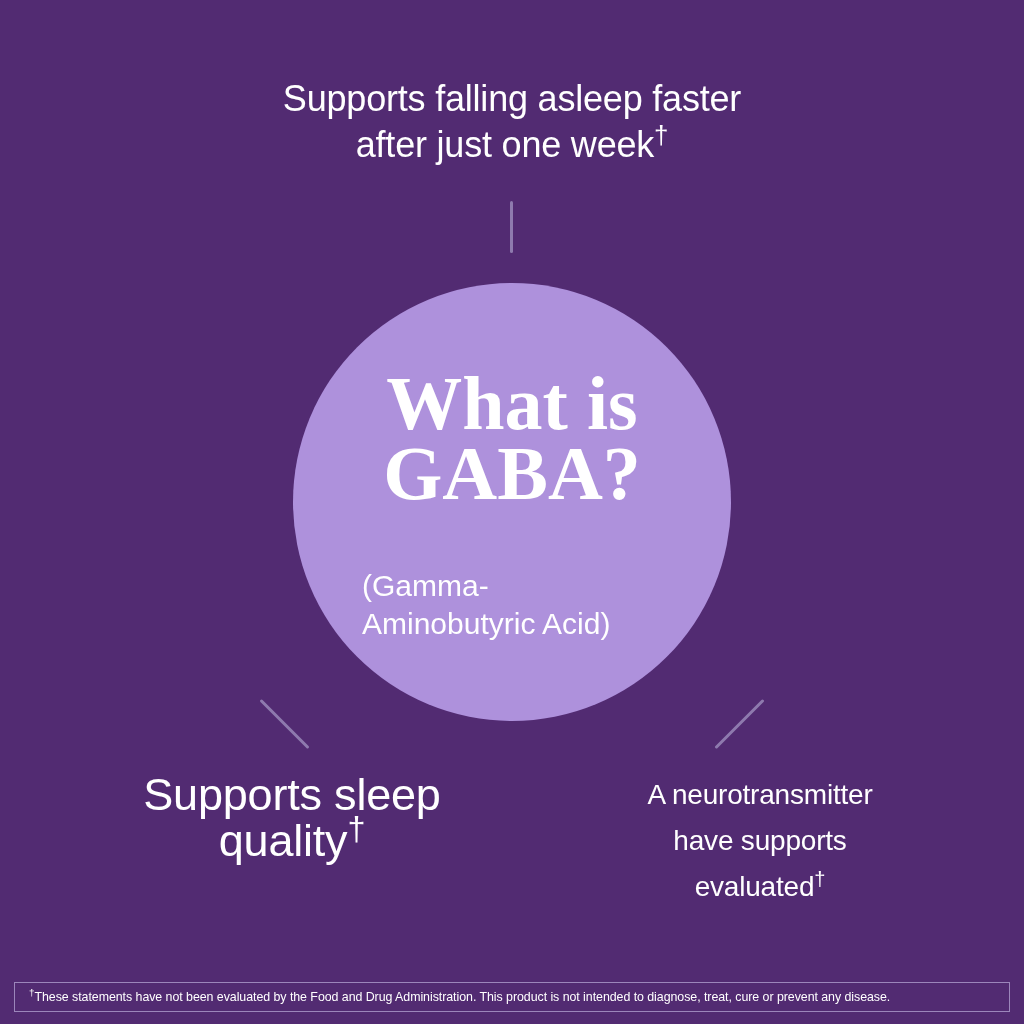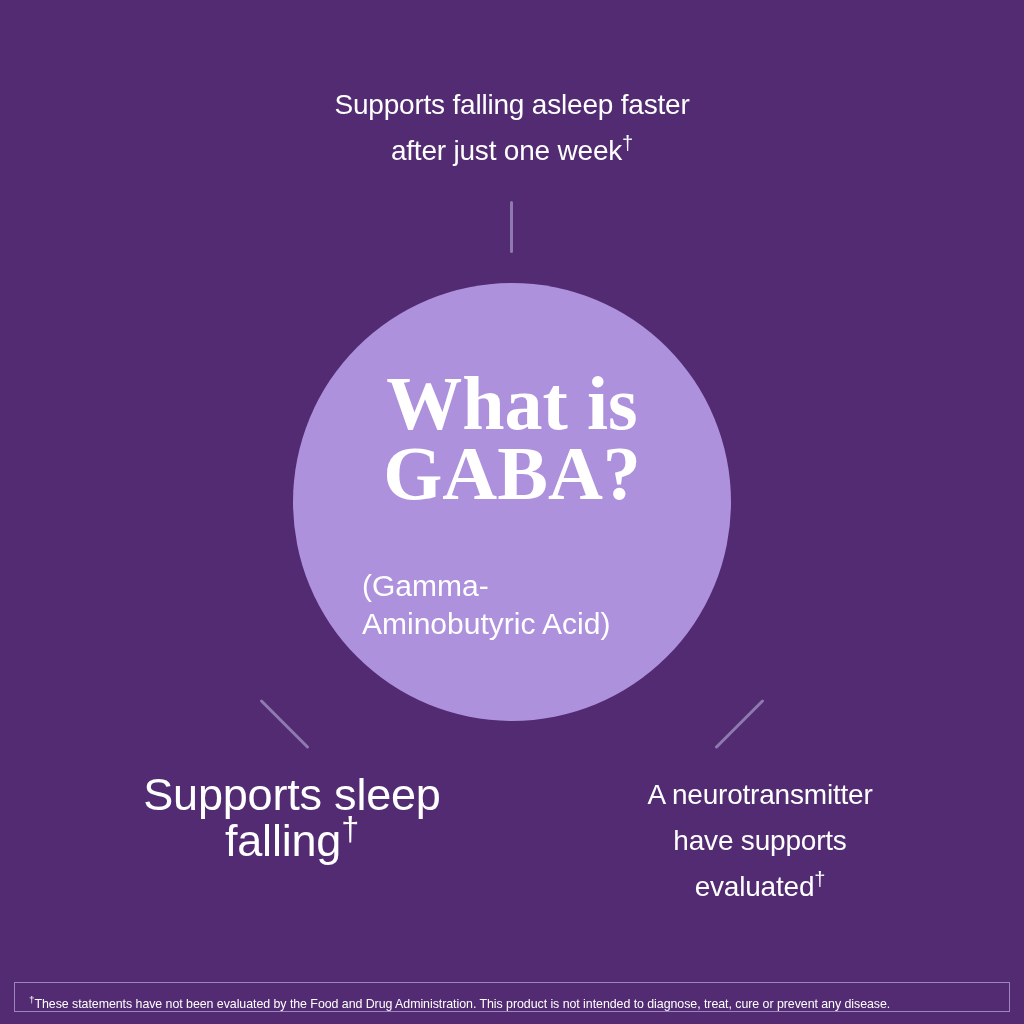--- a/index.html
+++ b/index.html
@@ -27,23 +27,23 @@
   .callout {
     position: absolute;
     text-align: center;
     font-weight: 400;
     letter-spacing: -0.2px;
     color: #FFFFFF;
   }
 
   #callout-top {
     left: 162px;
-    top: 82px;
+    top: 76px;
     width: 700px;
-    font-size: 28px;
+    font-size: 36px;
     line-height: 46px;
   }
 
   #callout-bottom-left {
     left: 46px;
     top: 772px;
     width: 492px;
     font-size: 45px;
     line-height: 46px;
   }
@@ -135,21 +135,21 @@
   
   #disclaimer-box {
     position: absolute;
     left: 14px;
     top: 982px;
     width: 996px;
     height: 30px;
     box-sizing: border-box;
     border: 1px solid #9C86BB;
     display: flex;
-    align-items: flex-end;
+    align-items: center;
     justify-content: flex-start;
     padding: 0 14px;
   }
 
   #disclaimer-text {
     font-size: 12.4px;
     line-height: 14px;
     color: #FFFFFF;
     letter-spacing: -0.05px;
     white-space: nowrap;
@@ -177,21 +177,21 @@
     </div>
     <div id="circle-subtitle">(Gamma-Aminobutyric Acid)</div>
   </div>
 
   <div class="connector" id="connector-bottom-left"></div>
 
   <div class="connector" id="connector-bottom-right"></div>
 
   <div class="callout" id="callout-bottom-left">
     <span>Supports sleep</span><br>
-    <span>falling</span><span class="dagger">†</span>
+    <span>quality</span><span class="dagger">†</span>
   </div>
 
   <div class="callout" id="callout-bottom-right">
     <span>A neurotransmitter</span><br>
     <span>have supports</span><br>
     <span>evaluated</span><span class="dagger">†</span>
   </div>
 
   <div id="disclaimer-box">
     <div id="disclaimer-text"><span class="dagger">†</span><span>These statements have not been evaluated by the Food and Drug Administration. This product is not intended to diagnose, treat, cure or prevent any disease.</span></div>

